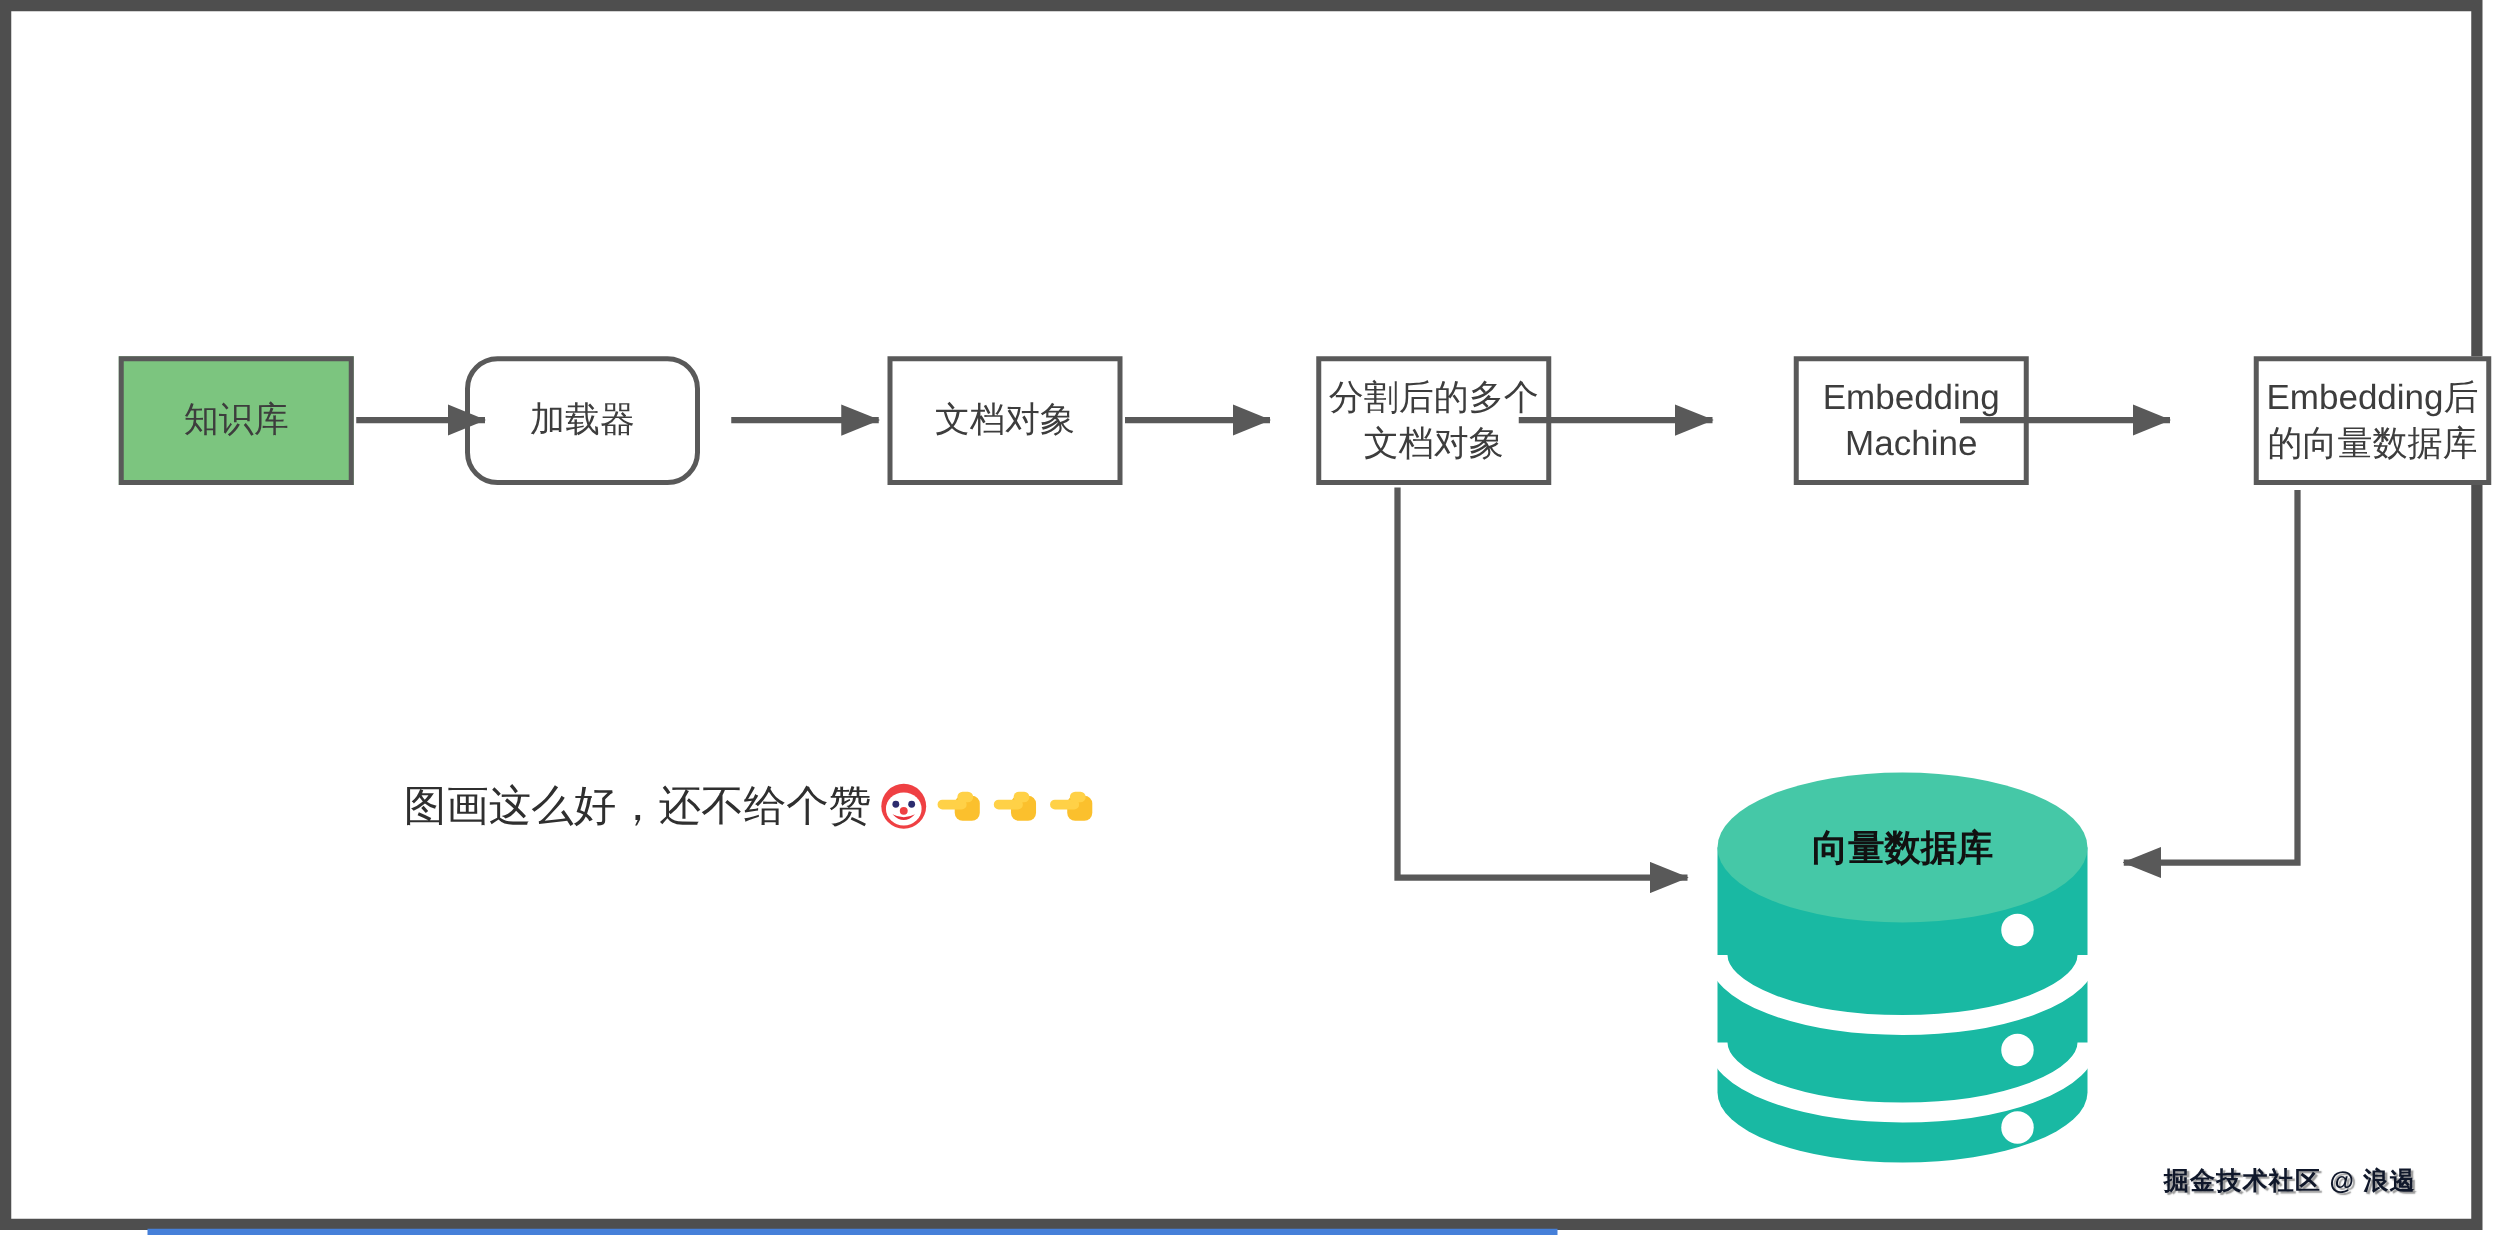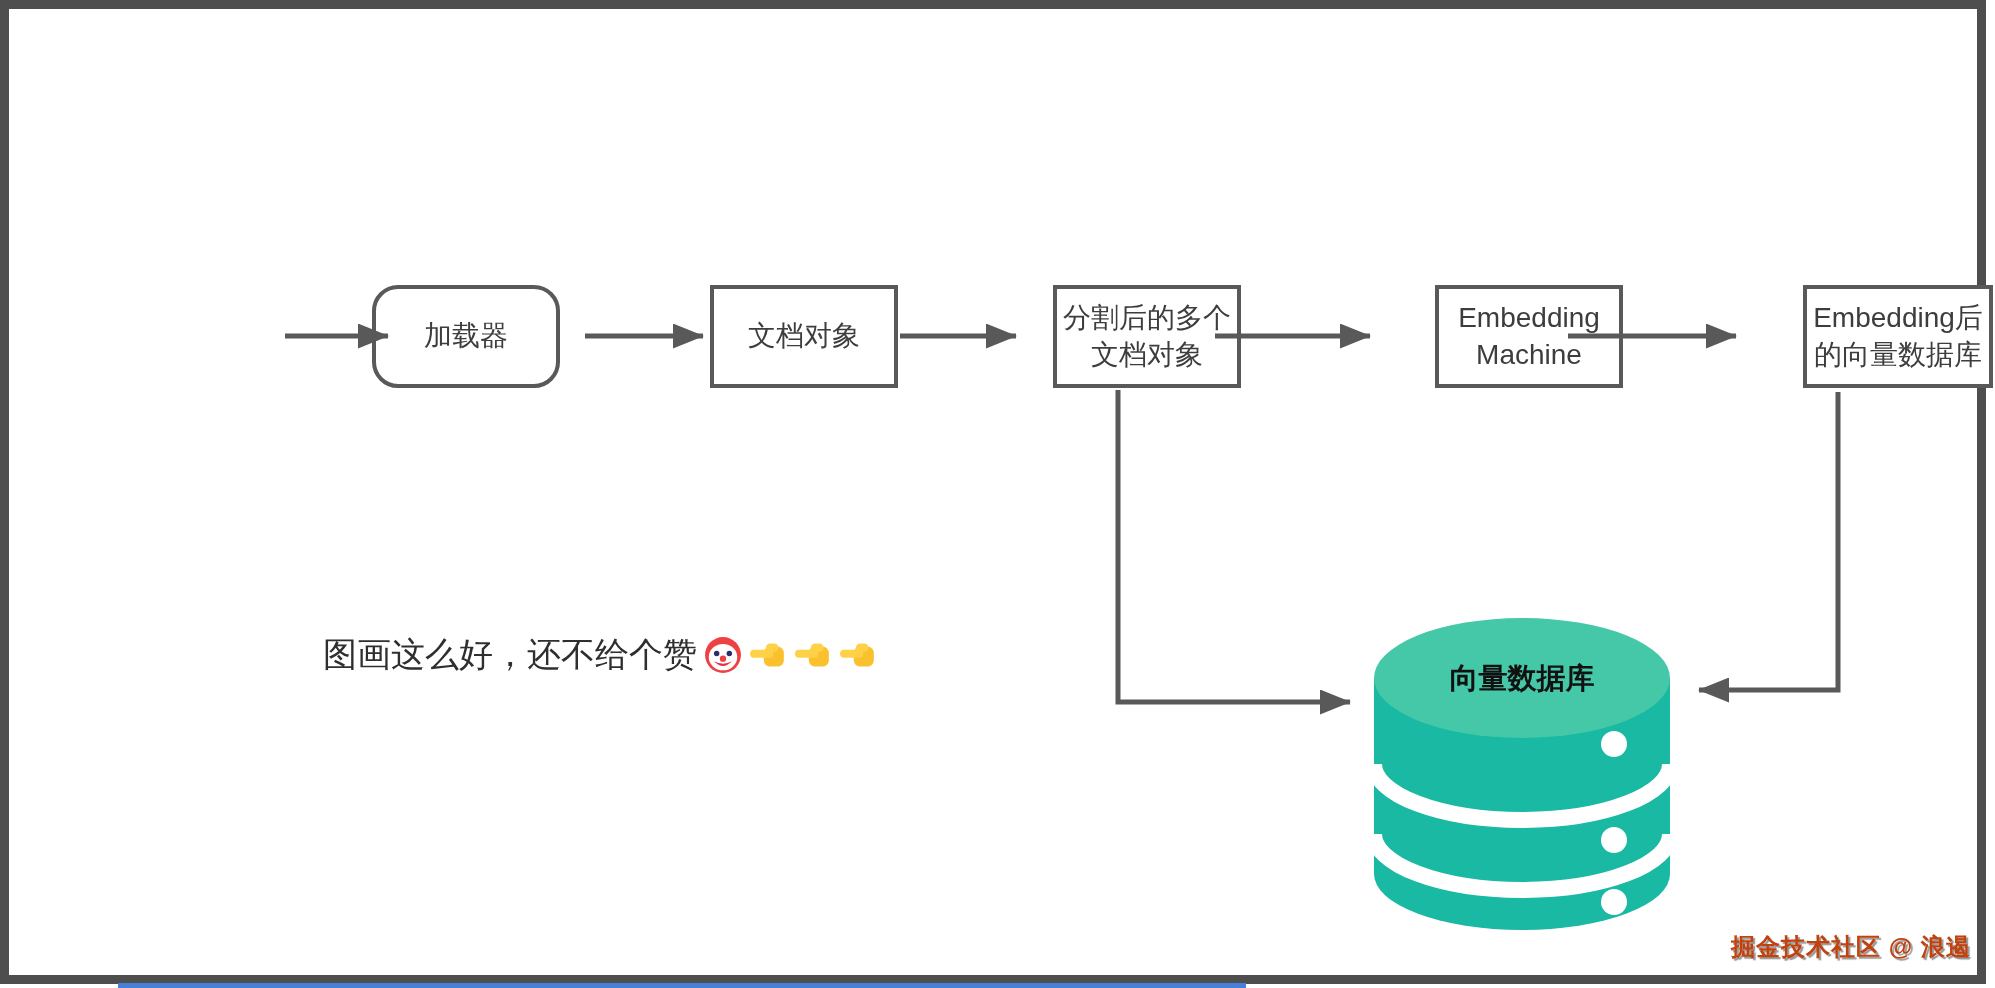--- a/index.html
+++ b/index.html
@@ -10,34 +10,37 @@
   .node{position:absolute;top:285px;width:188px;height:103px;box-sizing:border-box;border:4px solid #595959;background:#ffffff;display:flex;flex-direction:column;align-items:center;justify-content:center;font-size:28px;color:#3d3d3d;line-height:1.32;text-align:center;}
   .node--green{background:#7cc57f;}
   .node span{display:block;white-space:nowrap;}
   .n1{left:95px;}
   .n2{left:372px;border-radius:26px;}
   .n3{left:710px;}
   .n4{left:1053px;}
   .n5{left:1435px;}
   .n6{left:1803px;width:190px;}
   .connectors{position:absolute;left:0;top:0;width:1995px;height:988px;pointer-events:none;}
-  .caption{position:absolute;left:323px;top:622px;display:flex;align-items:center;gap:7px;font-size:34px;color:#2f2f2f;white-space:nowrap;margin-top:10px;}
+  .caption{position:absolute;left:323px;top:622px;display:flex;align-items:center;gap:7px;font-size:34px;color:#2f2f2f;white-space:nowrap;}
   .caption svg{display:block;}
   .db{position:absolute;left:1372px;top:612px;}
   .db text{font-family:"Liberation Sans","DejaVu Sans",sans-serif;font-weight:bold;}
-  .watermark{position:absolute;left:1731px;top:931px;font-size:24px;font-weight:bold;color:#c2410c;text-shadow:2px 2px 1px #979797;white-space:nowrap;letter-spacing:1px;}
+  .watermark{position:absolute;left:1731px;top:931px;font-size:20px;font-weight:bold;color:#0f172a;text-shadow:2px 2px 1px #979797;white-space:nowrap;letter-spacing:1px;}
 </style>
 </head>
 <body>
 
 <div class="canvas">
 
   <div class="frame"></div>
   <div class="bottom-accent"></div>
 
+  <div class="node node--green n1">
+    <span>知识库</span>
+  </div>
   <div class="node n2">
     <span>加载器</span>
   </div>
   <div class="node n3">
     <span>文档对象</span>
   </div>
   <div class="node n4">
     <span>分割后的多个</span>
     <span>文档对象</span>
   </div>

